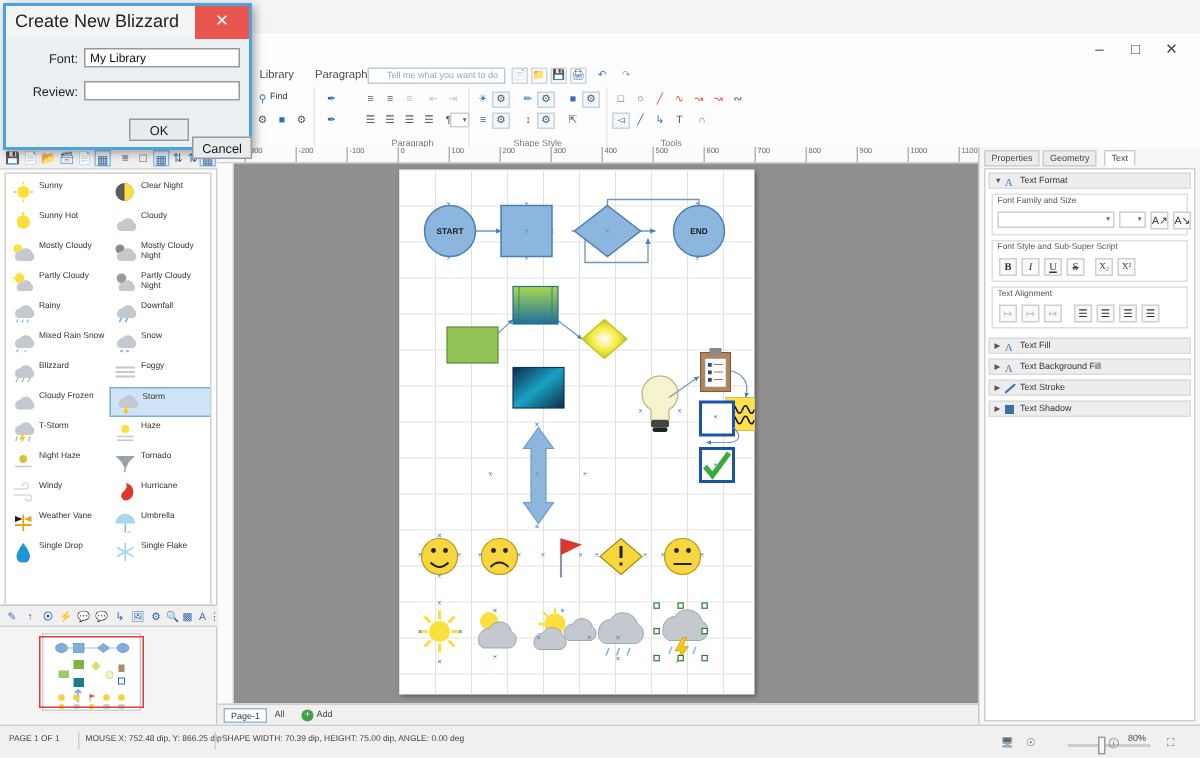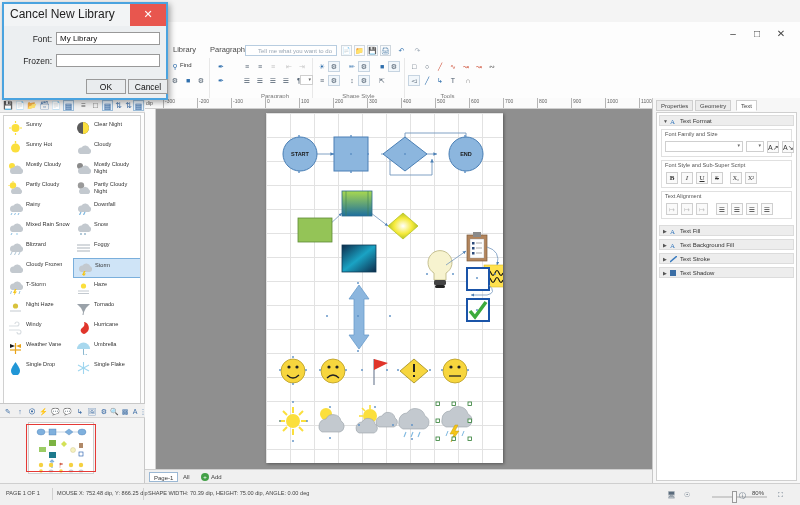--- a/index.html
+++ b/index.html
@@ -873,25 +873,25 @@
     <div id="ztrack"></div>
     <div id="zknob"></div>
     <div class="zicon" style="left:739px">ⓘ</div>
     <div class="sseg" style="left:752px;font-size:6px">80%</div>
     <div class="zicon" style="left:778px">⛶</div>
   </div>
 </div>
 
 <div id="dialog">
   <div id="dlgtitle">
-    <div id="dlgtitletext">Cancel New Library</div>
+    <div id="dlgtitletext">Create New Blizzard</div>
   </div>
   <div id="dlgclose">✕</div>
 
   <div class="dlabel" style="left:6px;top:30px;width:42px">Font:</div>
   <input class="dinput" style="left: 52px; top: 28px; width: 104px;" value="My Library">
 
-  <div class="dlabel" style="left:0px;top:52px;width:48px">Frozen:</div>
+  <div class="dlabel" style="left:0px;top:52px;width:48px">Review:</div>
   <input class="dinput" style="left: 52px; top: 50px; width: 104px;" value="">
 
   <div class="dbtn" style="left:82px;top:75px">OK</div>
-  <div class="dbtn" style="left:124px;top:75px">Cancel</div>
+  <div class="dbtn" style="left:124px;top:87px">Cancel</div>
 </div>
 
 </body></html>

